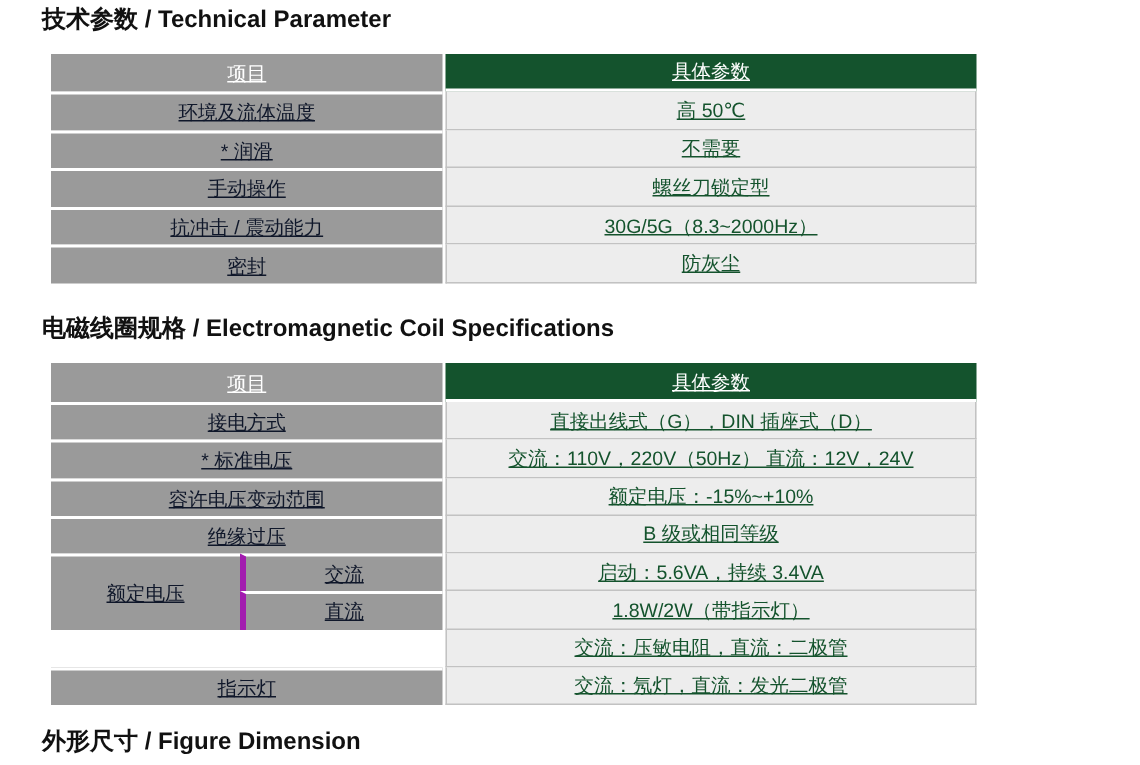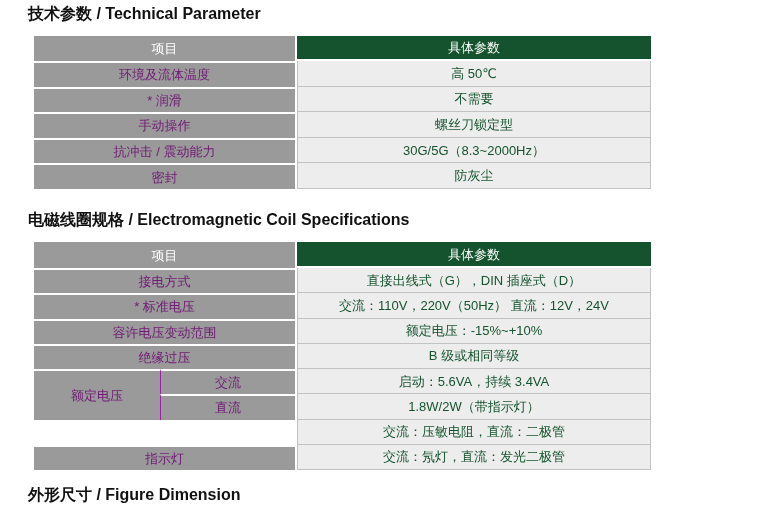--- a/index.html
+++ b/index.html
@@ -14,26 +14,26 @@
     color:#111111;white-space:nowrap;line-height:20px;
   }
   #sec1{top:4px;}
   #sec2{top:210px;}
   #sec3{top:485px;}
   .tbl{position:absolute;left:14px;display:grid;}
   #t1{top:36px;grid-template-columns:261px 2px 354px;grid-template-rows:25px repeat(5,25.6px);}
   #t2{top:242px;grid-template-columns:126px 135px 2px 354px;grid-template-rows:26px repeat(8,25.25px);}
   .cell{
     display:flex;align-items:center;justify-content:center;
-    font-size:13px;box-sizing:border-box;white-space:nowrap;line-height:1;
+    font-size:13px;box-sizing:border-box;white-space:nowrap;line-height:1;text-decoration:underline;
   }
   .hl{background:#9a9a9a;color:#ffffff;}
   .hr{background:#14532d;color:#ffffff;border-bottom:2px solid #ffffff;}
-  .lb{background:#9a9a9a;color:#701a75;border-top:2px solid #ffffff;}
-  .sb{border-left:1px solid #a21caf;}
+  .lb{background:#9a9a9a;color:#0f172a;border-top:2px solid #ffffff;}
+  .sb{border-left:4px solid #a21caf;}
   .vl{background:#ededed;color:#14532d;border:1px solid #c2c2c2;border-top:none;}
   
   .t1-l{grid-column:1;}
   .t1-v{grid-column:3;}
   
   .t2-l{grid-column:1 / 3;}
   .t2-g{grid-column:1;grid-row:6 / 8;}
   .t2-s{grid-column:2;}
   .t2-v{grid-column:4;}
 </style>

